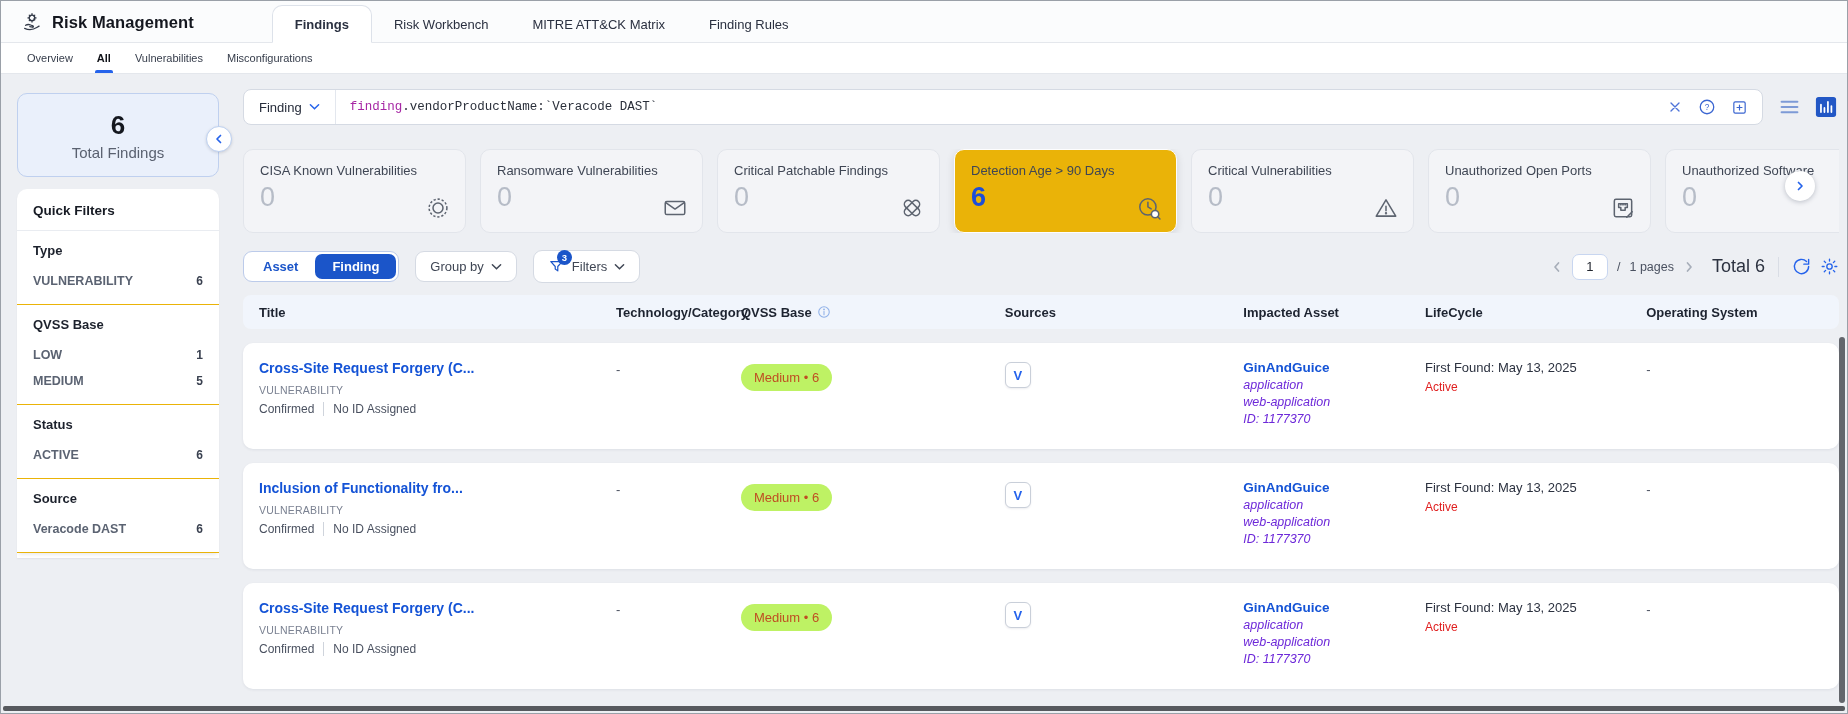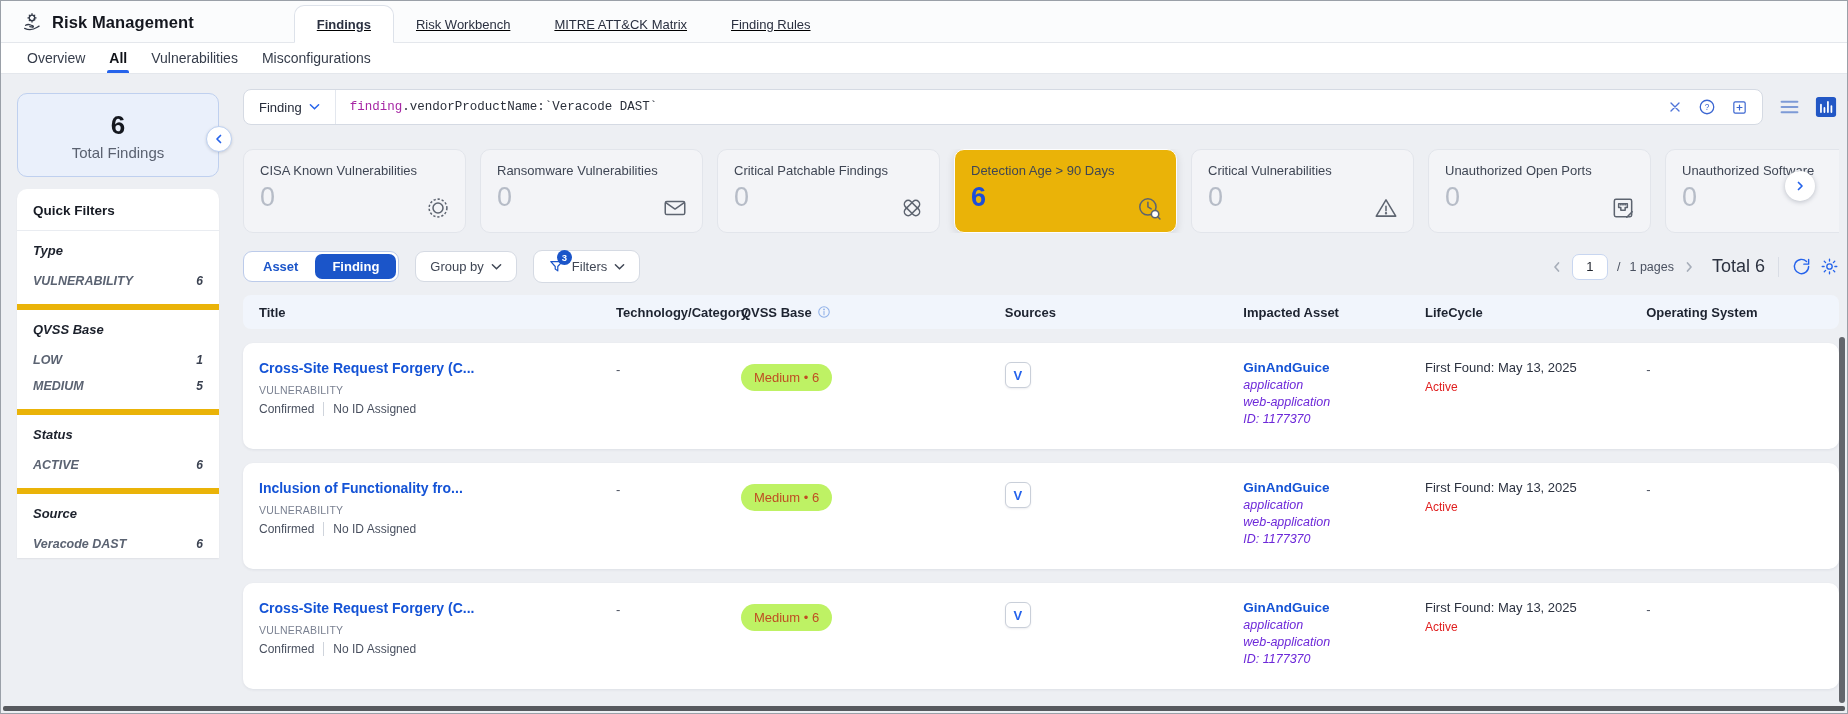--- a/index.html
+++ b/index.html
@@ -3,42 +3,42 @@
 <meta charset="utf-8">
 <style>
   * { margin:0; padding:0; box-sizing:border-box; }
   html,body { width:1848px; height:714px; font-family:"Liberation Sans", sans-serif; background:#fff; }
   .window { position:relative; width:1848px; height:714px; border:1px solid #9aa0a8; overflow:hidden; background:#edeff3; }
 
   
   .topbar { position:relative; height:42px; background:#fbfcfd; border-bottom:1px solid #e4e7ec; display:flex; align-items:flex-end; }
   .brand { display:flex; align-items:center; gap:9px; padding:0 20px 9px 20px; }
   .brand-title { font-size:16.5px; font-weight:700; color:#14171f; letter-spacing:.1px; }
-  .tabs { display:flex; align-items:flex-end; margin-left:80px;text-decoration:underline; }
+  .tabs { display:flex; align-items:flex-end; margin-left:58px; }
   .tab { font-size:13px; color:#2a3040; padding:11px 22px 10px; cursor:pointer; position:relative; }
   .tab.active { background:#fff; border:1px solid #dde2ea; border-bottom:1px solid #fff; border-radius:10px 10px 0 0; font-weight:700; margin-bottom:-1px; z-index:2; }
 
   
   .subnav { height:31px; background:#fff; border-bottom:1px solid #e4e7ec; display:flex; align-items:stretch; gap:0; padding-left:14px; }
-  .subnav-item { font-size:14px; color:#363d4b; display:flex; align-items:center; padding:0 12px; cursor:pointer; position:relative; }
+  .subnav-item { font-size:11px; color:#363d4b; display:flex; align-items:center; padding:0 12px; cursor:pointer; position:relative; }
   .subnav-item.active { font-weight:700; color:#101218; }
   .subnav-item.active::after { content:""; position:absolute; left:10px; right:10px; bottom:0; height:3px; background:#2563eb; border-radius:2px 2px 0 0; }
 
   
   .content { display:flex; height:640px; padding:15px 0 0 16px; }
 
   
   .sidebar { width:202px; flex-shrink:0; position:relative; }
   .total-card { height:84px; margin-top:4px; background:#eaf0fb; border:1px solid #bfd0ef; border-radius:10px; display:flex; flex-direction:column; align-items:center; justify-content:center; cursor:pointer; }
   .total-value { font-size:26px; font-weight:600; color:#15181f; }
   .total-label { font-size:15px; color:#5a6170; margin-top:3px;text-align:right; }
   .collapse-btn { position:absolute; right:-13px; top:37px; width:26px; height:26px; border-radius:50%; background:#fff; border:1px solid #bcd0f0; box-shadow:0 1px 3px rgba(20,30,60,.15); display:flex; align-items:center; justify-content:center; cursor:pointer; z-index:3; }
   .filters-panel { margin-top:12px; background:#fff; border-radius:10px 10px 0 0; height:369px; box-shadow:0 1px 2px rgba(16,24,40,.06); overflow:hidden; }
   .qf-title { font-size:13.5px; font-weight:700; color:#171b24; padding:14px 16px 12px; border-bottom:1px solid #e9ecf1; }
-  .qf-section { padding:12px 16px 10px; border-bottom:6px solid #eab308;font-style:italic; }
+  .qf-section { padding:12px 16px 10px; border-bottom:1px solid #eab308; }
   .qf-head { font-size:13px; font-weight:700; color:#1c212c; margin-bottom:10px; }
   .qf-item { display:flex; justify-content:space-between; align-items:center; padding:6px 0; cursor:pointer; }
   .qf-item-label { font-size:12.5px; font-weight:700; color:#5b6372; }
   .qf-item-count { font-size:12px; font-weight:700; color:#3a4150; }
   .qf-section.last { box-shadow:0 3px 4px -2px rgba(20,30,60,.12); }
 
   
   .main { flex:1; margin-left:24px; margin-right:8px; min-width:0; position:relative; }
 
   .search-row { display:flex; align-items:center; gap:16px; }

